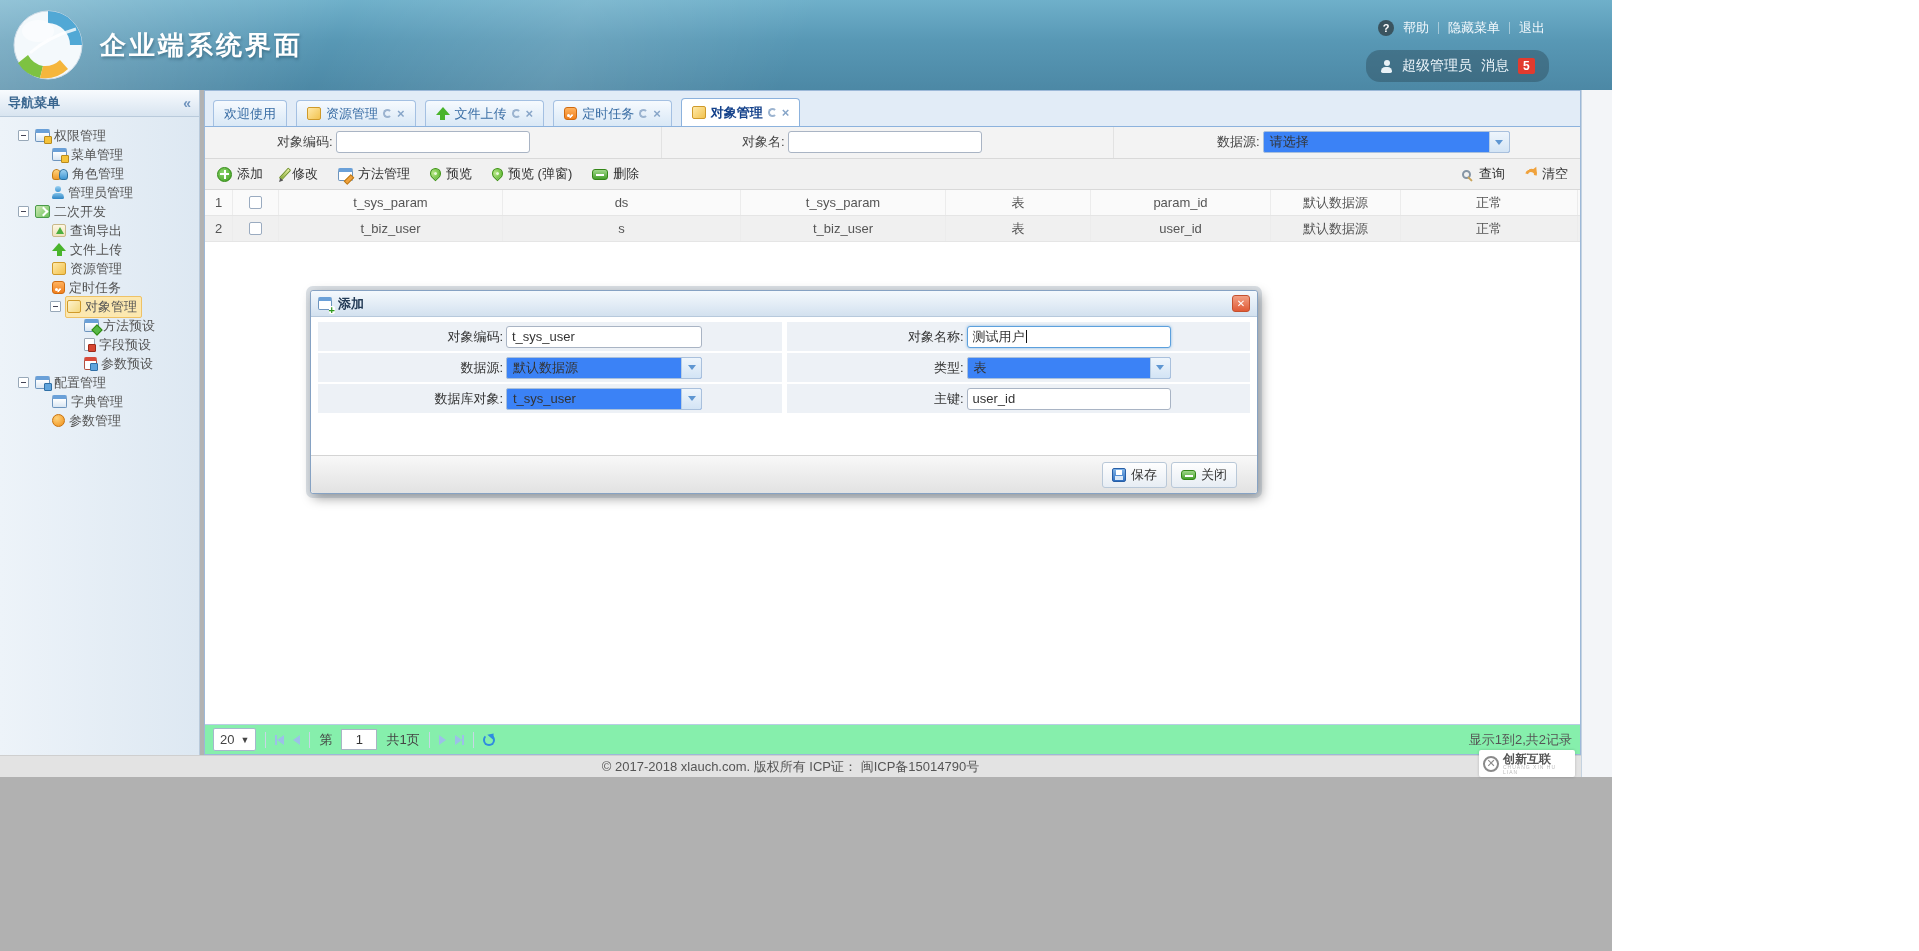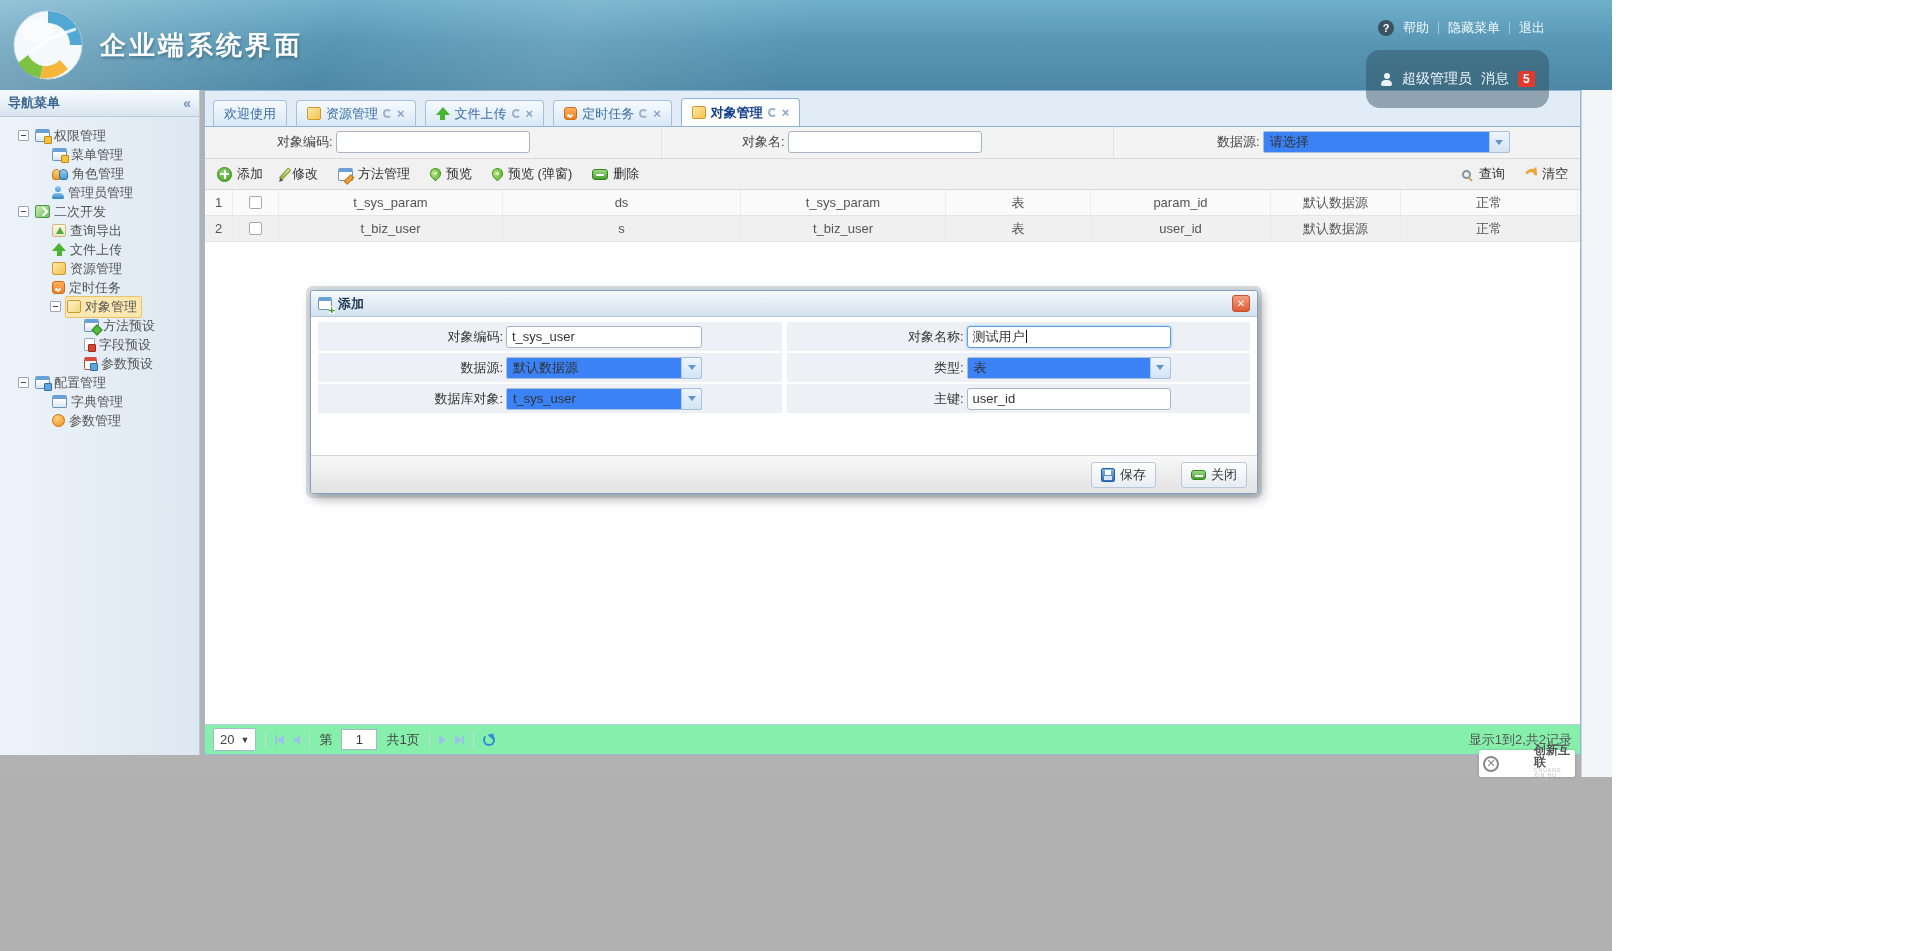--- a/index.html
+++ b/index.html
@@ -17,21 +17,21 @@
     display:flex;flex-direction:column;align-items:center;cursor:pointer;z-index:6;}
   .sysmenu .smicon{margin-top:8px;height:44px;}
   .sysmenu .smlabel{color:#fff;font-size:15px;margin-top:2px;text-shadow:1px 1px 2px rgba(0,40,60,.4);}
   .sysmenu .smblue{margin-top:auto;width:100%;height:6px;background:#3f9bd8;}
   .sysmenu .smgreen{width:100%;height:7px;background:#8cc63f;}
   .hdr-links{position:absolute;left:1378px;top:19px;display:flex;align-items:center;gap:9px;color:#f2f8fc;font-size:13px;}
   .hdr-links .lnk{cursor:pointer;}
   .hdr-links .sep{width:1px;height:12px;background:rgba(255,255,255,.45);}
   .qicon{width:16px;height:16px;border-radius:50%;background:#3a545f;display:inline-flex;align-items:center;justify-content:center;color:#fff;font-size:11px;font-weight:bold;}
   .qicon::after{content:"?";}
-  .user-pill{position:absolute;left:1366px;top:50px;height:26px;padding:16px 14px;border-radius:14px;
+  .user-pill{position:absolute;left:1366px;top:50px;height:26px;padding:3px 14px;border-radius:14px;
     background:rgba(45,75,90,.45);display:flex;align-items:center;gap:9px;color:#eef6fb;font-size:14px;}
   .pil-user{width:13px;height:13px;position:relative;}
   .pil-user::before{content:"";position:absolute;left:3.5px;top:0;width:6px;height:6px;border-radius:50%;background:#e9f2f7;}
   .pil-user::after{content:"";position:absolute;left:1px;bottom:0;width:11px;height:6px;border-radius:5px 5px 2px 2px;background:#e9f2f7;}
   .msg-badge{background:#e23b2e;color:#fff;font-size:12px;font-weight:bold;border-radius:2px;padding:1px 5px;}
 
   
   .sidebar{position:absolute;left:0;top:90px;width:200px;height:665px;
     background:linear-gradient(90deg,#edf3f9,#dde8f2);border-right:1px solid #b9cadb;box-sizing:border-box;}
   .sb-title{height:26px;display:flex;align-items:center;padding:0 8px;
@@ -140,21 +140,21 @@
   .recinfo{margin-left:auto;color:#555;}
 
   
   .footerbar{position:absolute;left:0;top:755px;width:1581px;height:22px;background:#e3e3e3;border-top:1px solid #cfcfcf;
     display:flex;align-items:center;justify-content:center;font-size:13px;color:#555;box-sizing:border-box;}
   .band{position:absolute;left:0;top:777px;width:1919px;height:174px;background:#b1b1b1;}
   .watermark{position:absolute;left:1479px;top:750px;width:88px;height:27px;background:#fff;border-radius:2px;
     display:flex;align-items:center;gap:4px;padding:0 4px;box-shadow:0 0 3px rgba(0,0,0,.2);z-index:60;}
   .wm-logo{width:16px;height:16px;border:2px solid #8a8a8a;border-radius:50%;color:#8a8a8a;font-weight:bold;font-size:11px;display:flex;align-items:center;justify-content:center;box-sizing:border-box;flex:none;}
   .wm-logo::after{content:"\2715";}
-  .wm-txt{display:flex;flex-direction:column;line-height:1;margin-left:31px;}
+  .wm-txt{display:flex;flex-direction:column;line-height:1;}
   .wm-name{font-size:12px;font-weight:bold;color:#555;}
   .wm-sub{font-size:5px;color:#bbb;letter-spacing:1px;}
 
   
   .dialog{position:absolute;left:310px;top:290px;width:948px;background:#fff;border:1px solid #86a2c3;border-radius:3px;
     box-shadow:0 0 0 4px rgba(110,130,150,.25),3px 4px 12px rgba(0,0,0,.4);z-index:50;box-sizing:border-box;}
   .dlg-title{height:25px;background:linear-gradient(#f4f9fd,#d3e1ef);border-bottom:1px solid #b7c9dc;display:flex;align-items:center;gap:6px;padding:0 7px;font-size:13px;font-weight:bold;color:#223a55;border-radius:3px 3px 0 0;}
   .dlg-ic{width:14px;height:13px;border:1px solid #6d94bd;border-top:4px solid #6aa0d8;background:#fff;border-radius:2px;position:relative;box-sizing:border-box;flex:none;}
   .dlg-ic::after{content:"+";position:absolute;right:-4px;bottom:-5px;color:#2f9a1e;font-size:11px;font-weight:bold;background:#fff;line-height:8px;border-radius:2px;}
   .dlg-close{margin-left:auto;width:16px;height:15px;border-radius:3px;background:linear-gradient(#f2a083,#e05a36);border:1px solid #c4502e;
@@ -165,21 +165,21 @@
   .dlg-cell{flex:1;background:#edf1f6;display:flex;align-items:center;}
   .dlg-gap{width:5px;background:#fff;flex:none;}
   .dlg-lab{text-align:right;font-size:13px;color:#333;padding-right:3px;box-sizing:border-box;flex:none;}
   .dlg-cell.l .dlg-lab{width:188px;}
   .dlg-cell.r .dlg-lab{width:180px;}
   .dlg-cell.l .ctl{width:196px;}
   .dlg-cell.r .ctl{width:204px;}
   .tin.focused{border:1px solid #5ca0dd;box-shadow:0 0 3px rgba(90,160,220,.7);}
   .caret{display:inline-block;width:1px;height:13px;background:#111;vertical-align:-2px;margin-left:1px;}
   .dlg-space{height:40px;}
-  .dlg-foot{height:37px;background:linear-gradient(#f8f8f8,#e2e2e2);border-top:1px solid #d4d4d4;display:flex;align-items:center;justify-content:flex-end;gap:25px;padding:0 10px;border-radius:0 0 3px 3px;}
+  .dlg-foot{height:37px;background:linear-gradient(#f8f8f8,#e2e2e2);border-top:1px solid #d4d4d4;display:flex;align-items:center;justify-content:flex-end;gap:4px;padding:0 20px;border-radius:0 0 3px 3px;}
   .dbtn{display:flex;align-items:center;gap:5px;padding:3px 9px;border:1px solid #b9c8d8;border-radius:3px;background:linear-gradient(#fefefe,#e7edf4);font-size:13px;color:#333;cursor:pointer;}
   .tb-save{width:14px;height:14px;background:linear-gradient(#7fb3e8,#2f6fc0);border:1px solid #275ea6;border-radius:2px;position:relative;box-sizing:border-box;}
   .tb-save::before{content:"";position:absolute;left:3px;top:1px;width:6px;height:5px;background:#fff;}
   .tb-save::after{content:"";position:absolute;left:2px;bottom:1px;width:8px;height:4px;background:#d9e8f8;}
 </style>
 </head>
 <body>
 
 <div class="page">
 
@@ -469,20 +469,23 @@
           <span class="pbar"></span>
         </span>
       <span class="pdiv"></span>
       <span class="pg-refresh"></span>
       <span class="recinfo">显示1到2,共2记录</span>
     </div>
   </div>
 
   <div class="rightpane"></div>
 
+  <div class="footerbar">
+    <span>© 2017-2018 xlauch.com. 版权所有   ICP证： 闽ICP备15014790号</span>
+  </div>
   <div class="band"></div>
 
   <div class="watermark">
     <span class="wm-logo"></span>
     <span class="wm-txt">
       <span class="wm-name">创新互联</span>
       <span class="wm-sub">CHUANG XIN HU LIAN</span>
     </span>
   </div>
 

